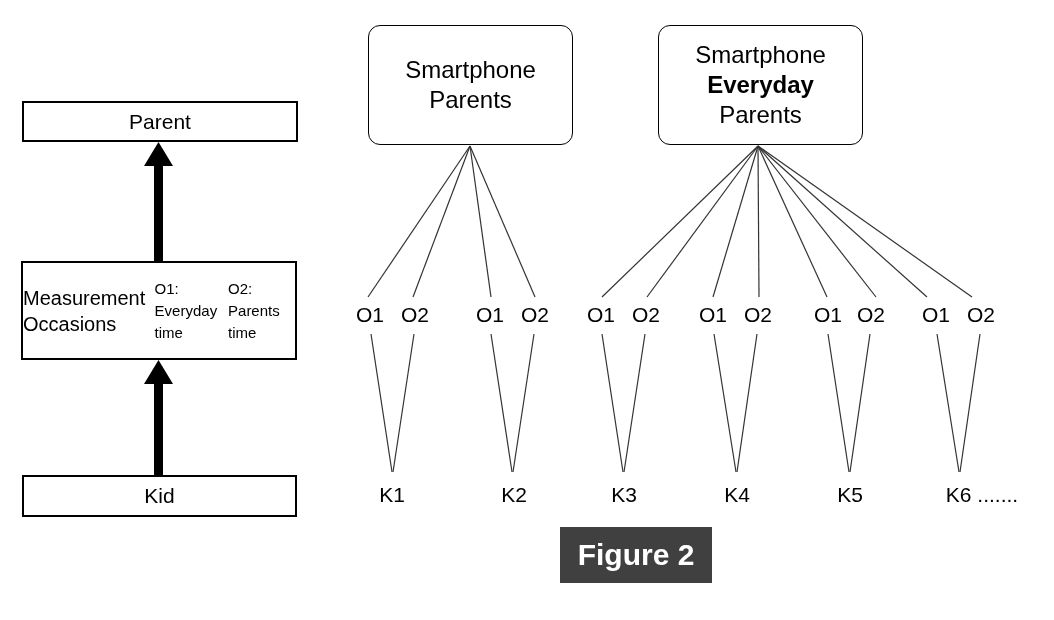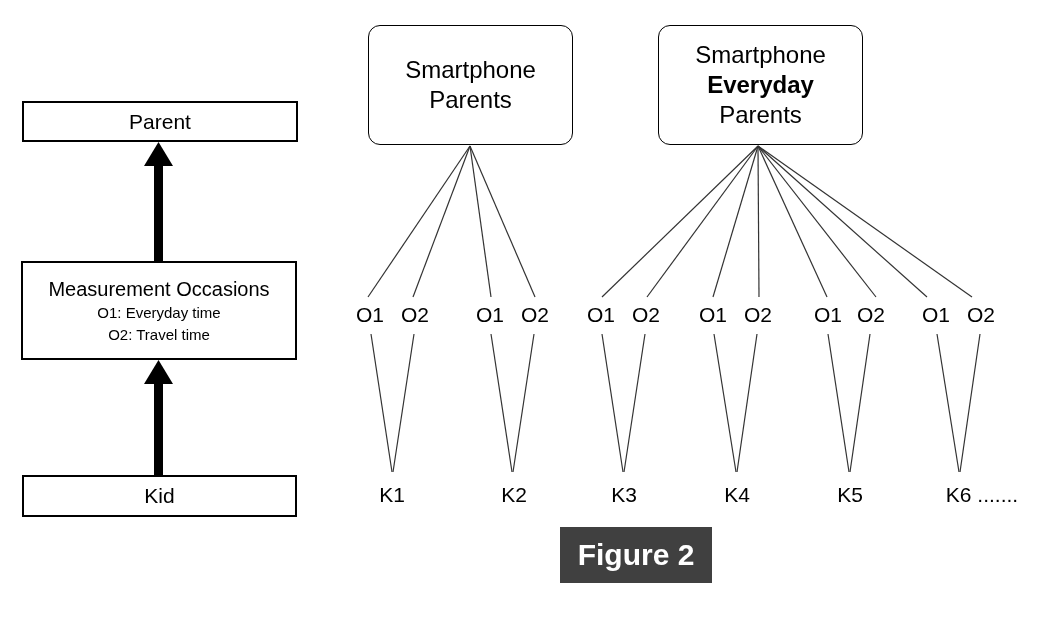--- a/index.html
+++ b/index.html
@@ -9,21 +9,21 @@
   }
   svg.lines { position:absolute; left:0; top:0; width:1054px; height:620px; }
 
   .box {
     position:absolute; background:#ffffff; border:2px solid #000;
     display:flex; align-items:center; justify-content:center; text-align:left;
     box-sizing:border-box;
   }
   .box-parent  { left:22px; top:101px; width:276px; height:41px; font-size:21px; }
   .box-kid     { left:22px; top:475px; width:275px; height:42px; font-size:21px; }
-  .box-measure { left:21px; top:261px; width:276px; height:99px; flex-direction:column; padding:4px 0; }
+  .box-measure { left:21px; top:261px; width:276px; height:99px; flex-direction:row; padding:4px 0; }
   .box-measure .m-title { font-size:20px; line-height:26px; }
   .box-measure .m-sub   { font-size:15px; line-height:22px; }
 
   .group-box {
     position:absolute; top:25px; width:205px; height:120px;
     background:#ffffff; border:1.5px solid #000; border-radius:12px;
     display:flex; flex-direction:column; align-items:center; justify-content:center;
     text-align:center; font-size:24px; line-height:30px; box-sizing:border-box;
   }
   .group-box .g2 { font-weight:bold; }
@@ -93,21 +93,21 @@
     </g>
   </svg>
 
   <div class="box box-parent">
     <span>Parent</span>
   </div>
 
   <div class="box box-measure">
     <div class="m-title">Measurement Occasions</div>
     <div class="m-sub">O1: Everyday time</div>
-    <div class="m-sub">O2: Travel time</div>
+    <div class="m-sub">O2: Parents time</div>
   </div>
 
   <div class="box box-kid">
     <span>Kid</span>
   </div>
 
   <div class="group-box gb-nonaddicted">
     <div class="g1">Smartphone</div>
     <div class="g3">Parents</div>
   </div>

